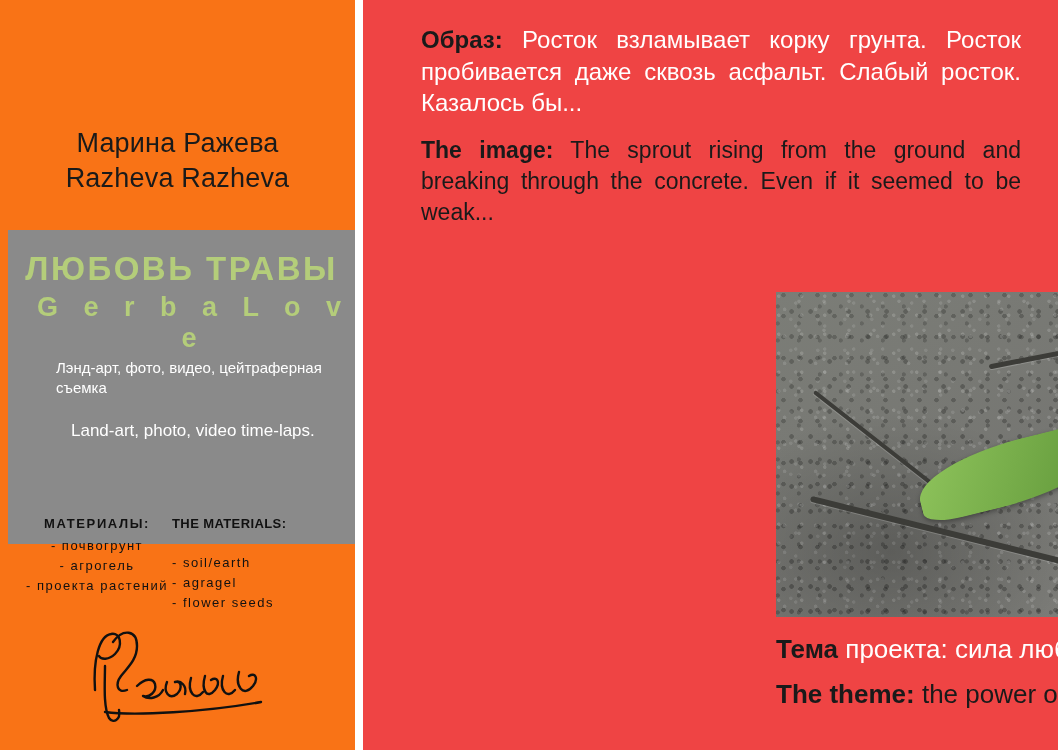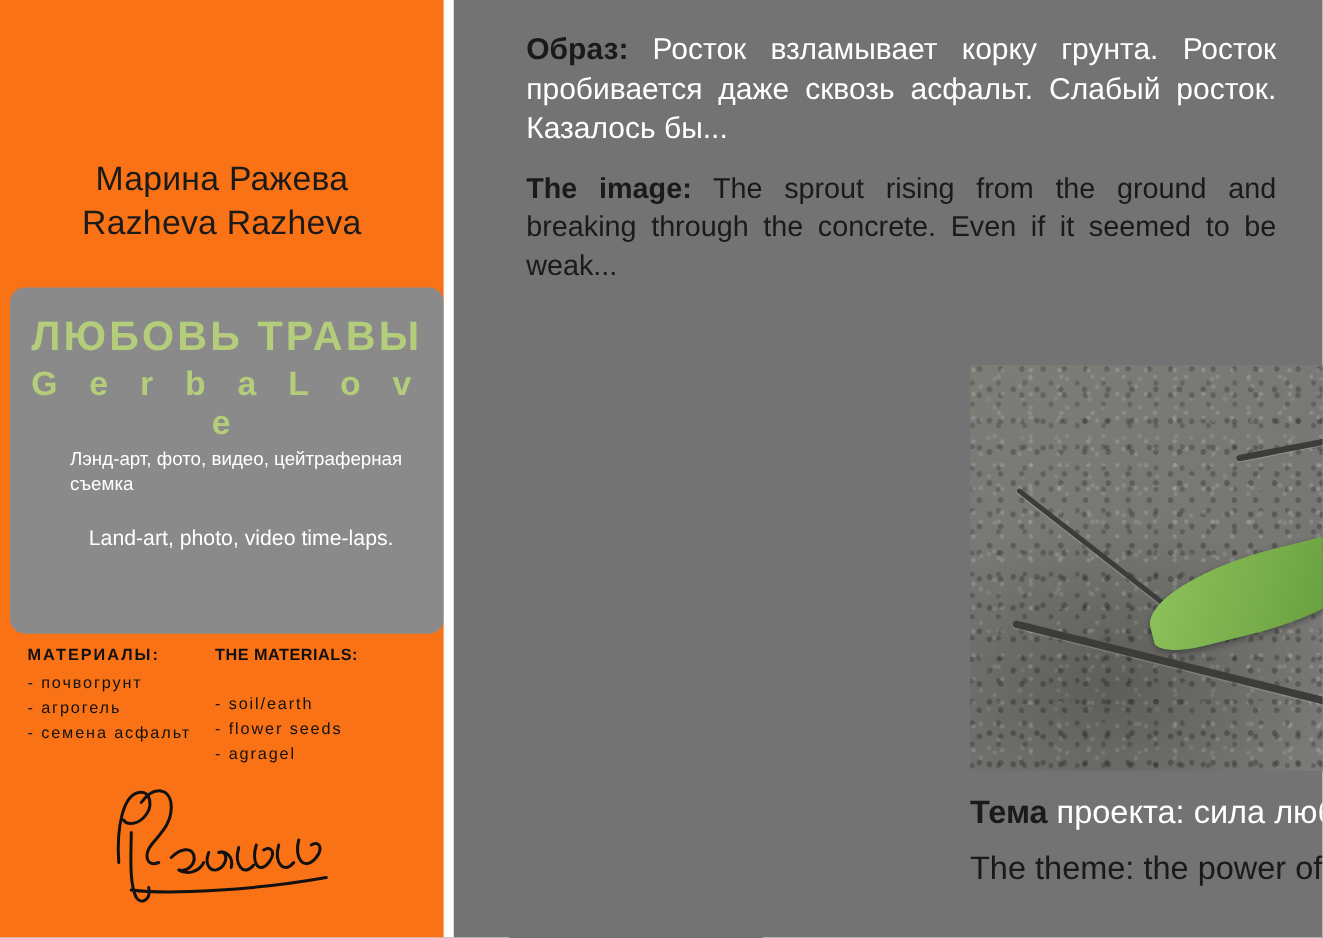--- a/index.html
+++ b/index.html
@@ -43,24 +43,23 @@
     font-size: 27px;
     color: #1a1a1a;
     letter-spacing: 0.2px;
   }
 
   .gray-band {
     position: absolute;
     top: 230px;
     left: 8px;
     width: 347px;
-    height: 277px;
+    height: 314px;
     background: #8a8a8a;
     box-sizing: border-box;
-    border-radius: 12px;
   }
 
   .title-ru {
     position: absolute;
     top: 20px;
     left: 0;
     width: 347px;
     text-align: center;
     font-size: 33px;
     font-weight: bold;
@@ -70,20 +69,21 @@
   .title-en {
     position: absolute;
     top: 62px;
     left: 0;
     width: 347px;
     text-align: center;
     font-size: 27px;
     font-weight: bold;
     color: #b4cd7a;
     letter-spacing: 9px;
+    padding-left: 12px;
   }
 
   .desc-ru {
     position: absolute;
     top: 128px;
     left: 48px;
     width: 290px;
     font-size: 15px;
     color: #ffffff;
     line-height: 1.33;
@@ -103,20 +103,21 @@
     top: 516px;
     left: 0;
     width: 355px;
     display: flex;
     box-sizing: border-box;
   }
   .mat-ru {
     width: 172px;
     padding-left: 22px;
     box-sizing: border-box;
+    text-align: center;
   }
   .mat-en {
     width: 183px;
     box-sizing: border-box;
   }
   .mat-head {
     font-size: 13px;
     font-weight: bold;
     color: #111;
     letter-spacing: 1.6px;
@@ -155,21 +156,21 @@
     position: absolute;
     top: 0;
     left: 75px;
   }
 
   
   .right-col {
     position: relative;
     width: 703px;
     height: 750px;
-    background: #737373;
+    background: #ef4444;
     flex: 0 0 703px;
     box-sizing: border-box;
   }
   .divider {
     position: absolute;
     left: 0;
     top: 0;
     width: 8px;
     height: 750px;
     background: #ffffff;
@@ -264,21 +265,21 @@
     color: #ffffff;
     line-height: 1.25;
   }
   .theme-ru b { color: #1a1a1a; font-weight: bold; }
   .theme-en {
     margin-top: 12px;
     font-size: 26px;
     color: #1a1a1a;
     line-height: 1.25;
   }
-  .theme-en b { font-weight: normal; }
+  .theme-en b { font-weight: bold; }
 </style>
 </head>
 <body>
 
 <div class="page">
 
   <div class="left-col">
 
     <div class="author-block">
       <div class="author-ru">Марина Ражева</div>
@@ -290,27 +291,27 @@
       <div class="title-en">G e r b a L o v e</div>
       <div class="desc-ru">Лэнд-арт, фото, видео, цейтраферная съемка</div>
       <div class="desc-en">Land-art, photo, video time-laps.</div>
     </div>
 
     <div class="materials">
       <div class="mat-ru">
         <div class="mat-head">МАТЕРИАЛЫ:</div>
         <div class="mat-item">- почвогрунт</div>
         <div class="mat-item">- агрогель</div>
-        <div class="mat-item">- семена асфальт</div>
+        <div class="mat-item">- проекта растений</div>
       </div>
       <div class="mat-en">
         <div class="mat-head-en">THE MATERIALS:</div>
         <div class="mat-item-en">- soil/earth</div>
+        <div class="mat-item-en">- agragel</div>
         <div class="mat-item-en">- flower seeds</div>
-        <div class="mat-item-en">- agragel</div>
       </div>
     </div>
 
     <div class="signature-block">
       <svg class="sig-svg" width="200" height="110" viewBox="0 0 200 110">
         <g fill="none" stroke="#111111" stroke-width="2.4" stroke-linecap="round" stroke-linejoin="round">
           <path d="M20 70 C18 40, 24 16, 36 14 C46 12, 48 26, 40 34 C34 40, 26 40, 24 36"></path>
           <path d="M38 22 C48 8, 62 10, 62 26 C62 40, 52 48, 46 56 C40 64, 42 74, 52 70"></path>
           <path d="M30 46 C30 62, 28 86, 34 98 C38 104, 46 100, 44 90"></path>
           <path d="M62 66 C70 58, 78 58, 80 64 C82 72, 74 78, 68 76 C74 80, 84 78, 88 70"></path>

